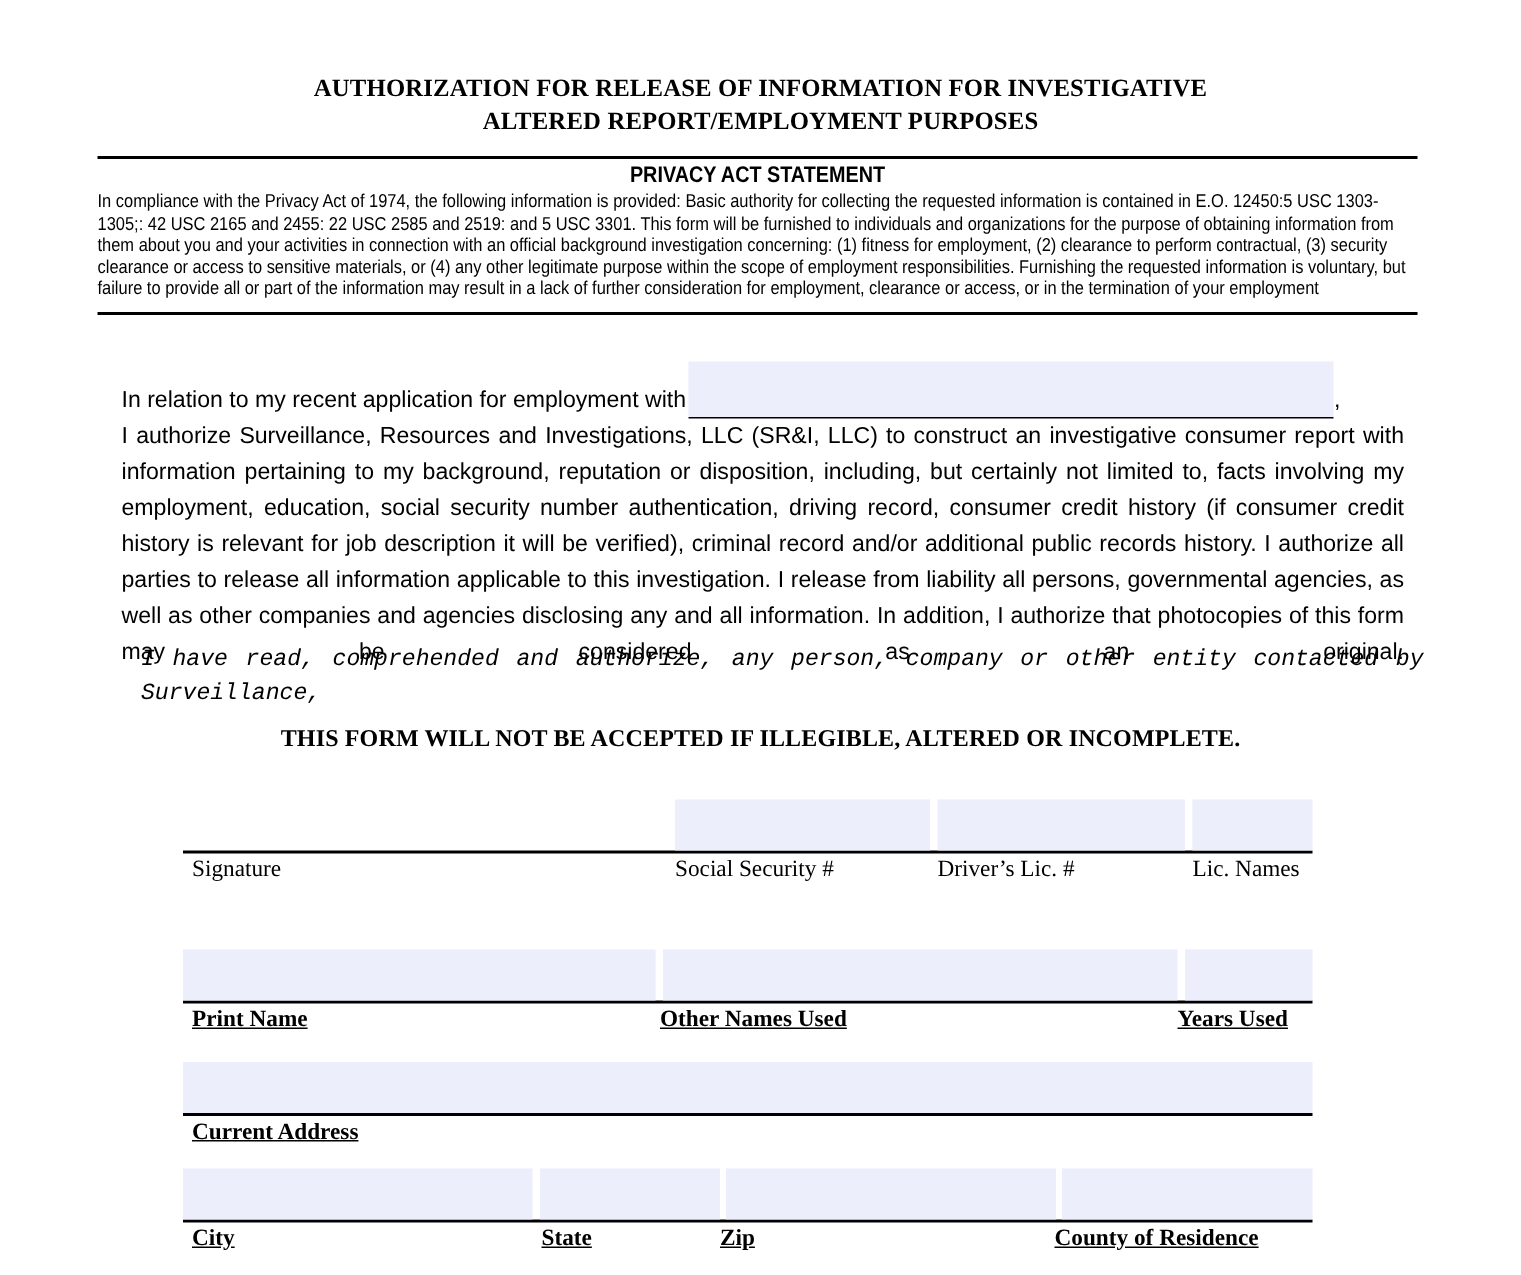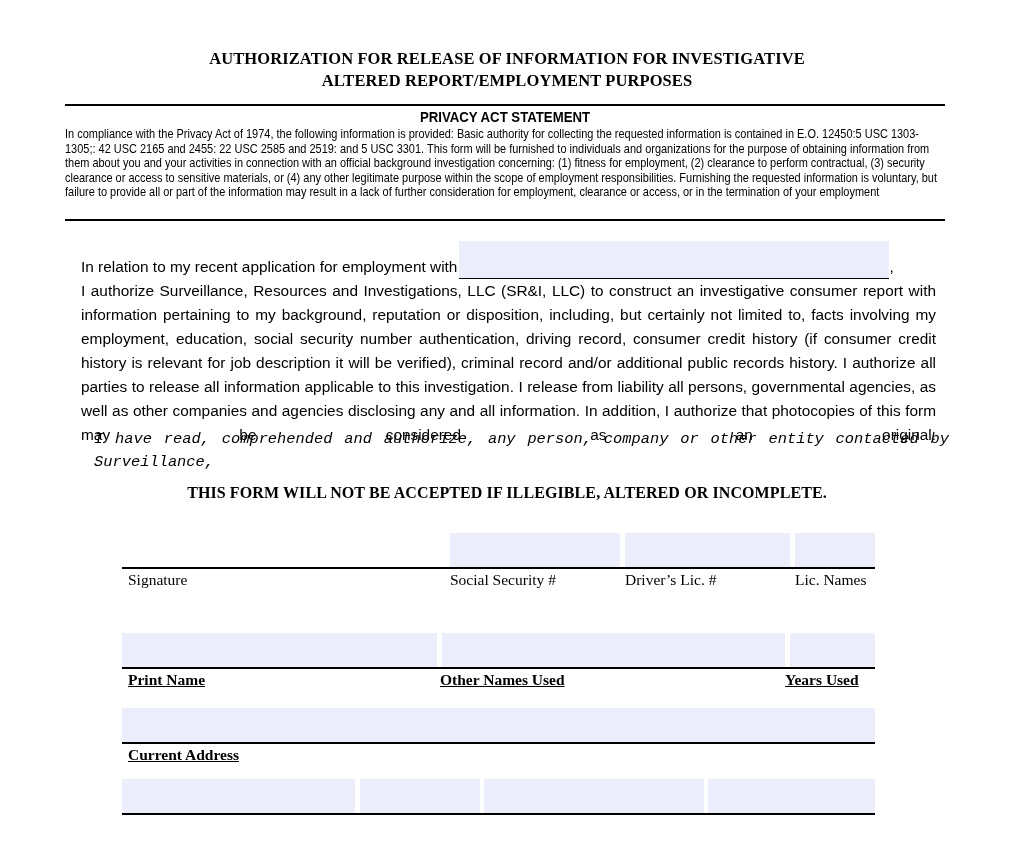--- a/index.html
+++ b/index.html
@@ -41,21 +41,21 @@
 
   
   .privacy-box {
     position: absolute;
     left: 65px;
     top: 104px;
     width: 880px;
     border-top: 2px solid #000;
     border-bottom: 2px solid #000;
     padding-top: 2px;
-    padding-bottom: 19px;
+    padding-bottom: 8px;
     box-sizing: border-box;
   }
   .privacy-heading {
     text-align: center;
     font-family: "Liberation Sans Narrow", "Liberation Sans", "DejaVu Sans", sans-serif;
     font-weight: bold;
     font-size: 15px;
     line-height: 18px;
     transform: scaleX(0.88);
     transform-origin: center center;
@@ -264,15 +264,21 @@
   </div>
 
   <div class="form-row" id="row-city">
     <div class="row-fields">
         <input type="text" class="fld" style="left: 0px; width: 233px;">
         <input type="text" class="fld" style="left: 238px; width: 120px;">
         <input type="text" class="fld" style="left: 362px; width: 220px;">
         <input type="text" class="fld" style="left: 586px; width: 167px;">
       </div>
     <div class="row-rule"></div>
+    <div class="row-labels">
+        <span class="lbl bold" style="left: 6px;">City</span>
+        <span class="lbl bold" style="left: 239px;">State</span>
+        <span class="lbl bold" style="left: 358px;">Zip</span>
+        <span class="lbl bold" style="left: 581px;">County of Residence</span>
+      </div>
   </div>
 
 </div>
 
 </body></html>

